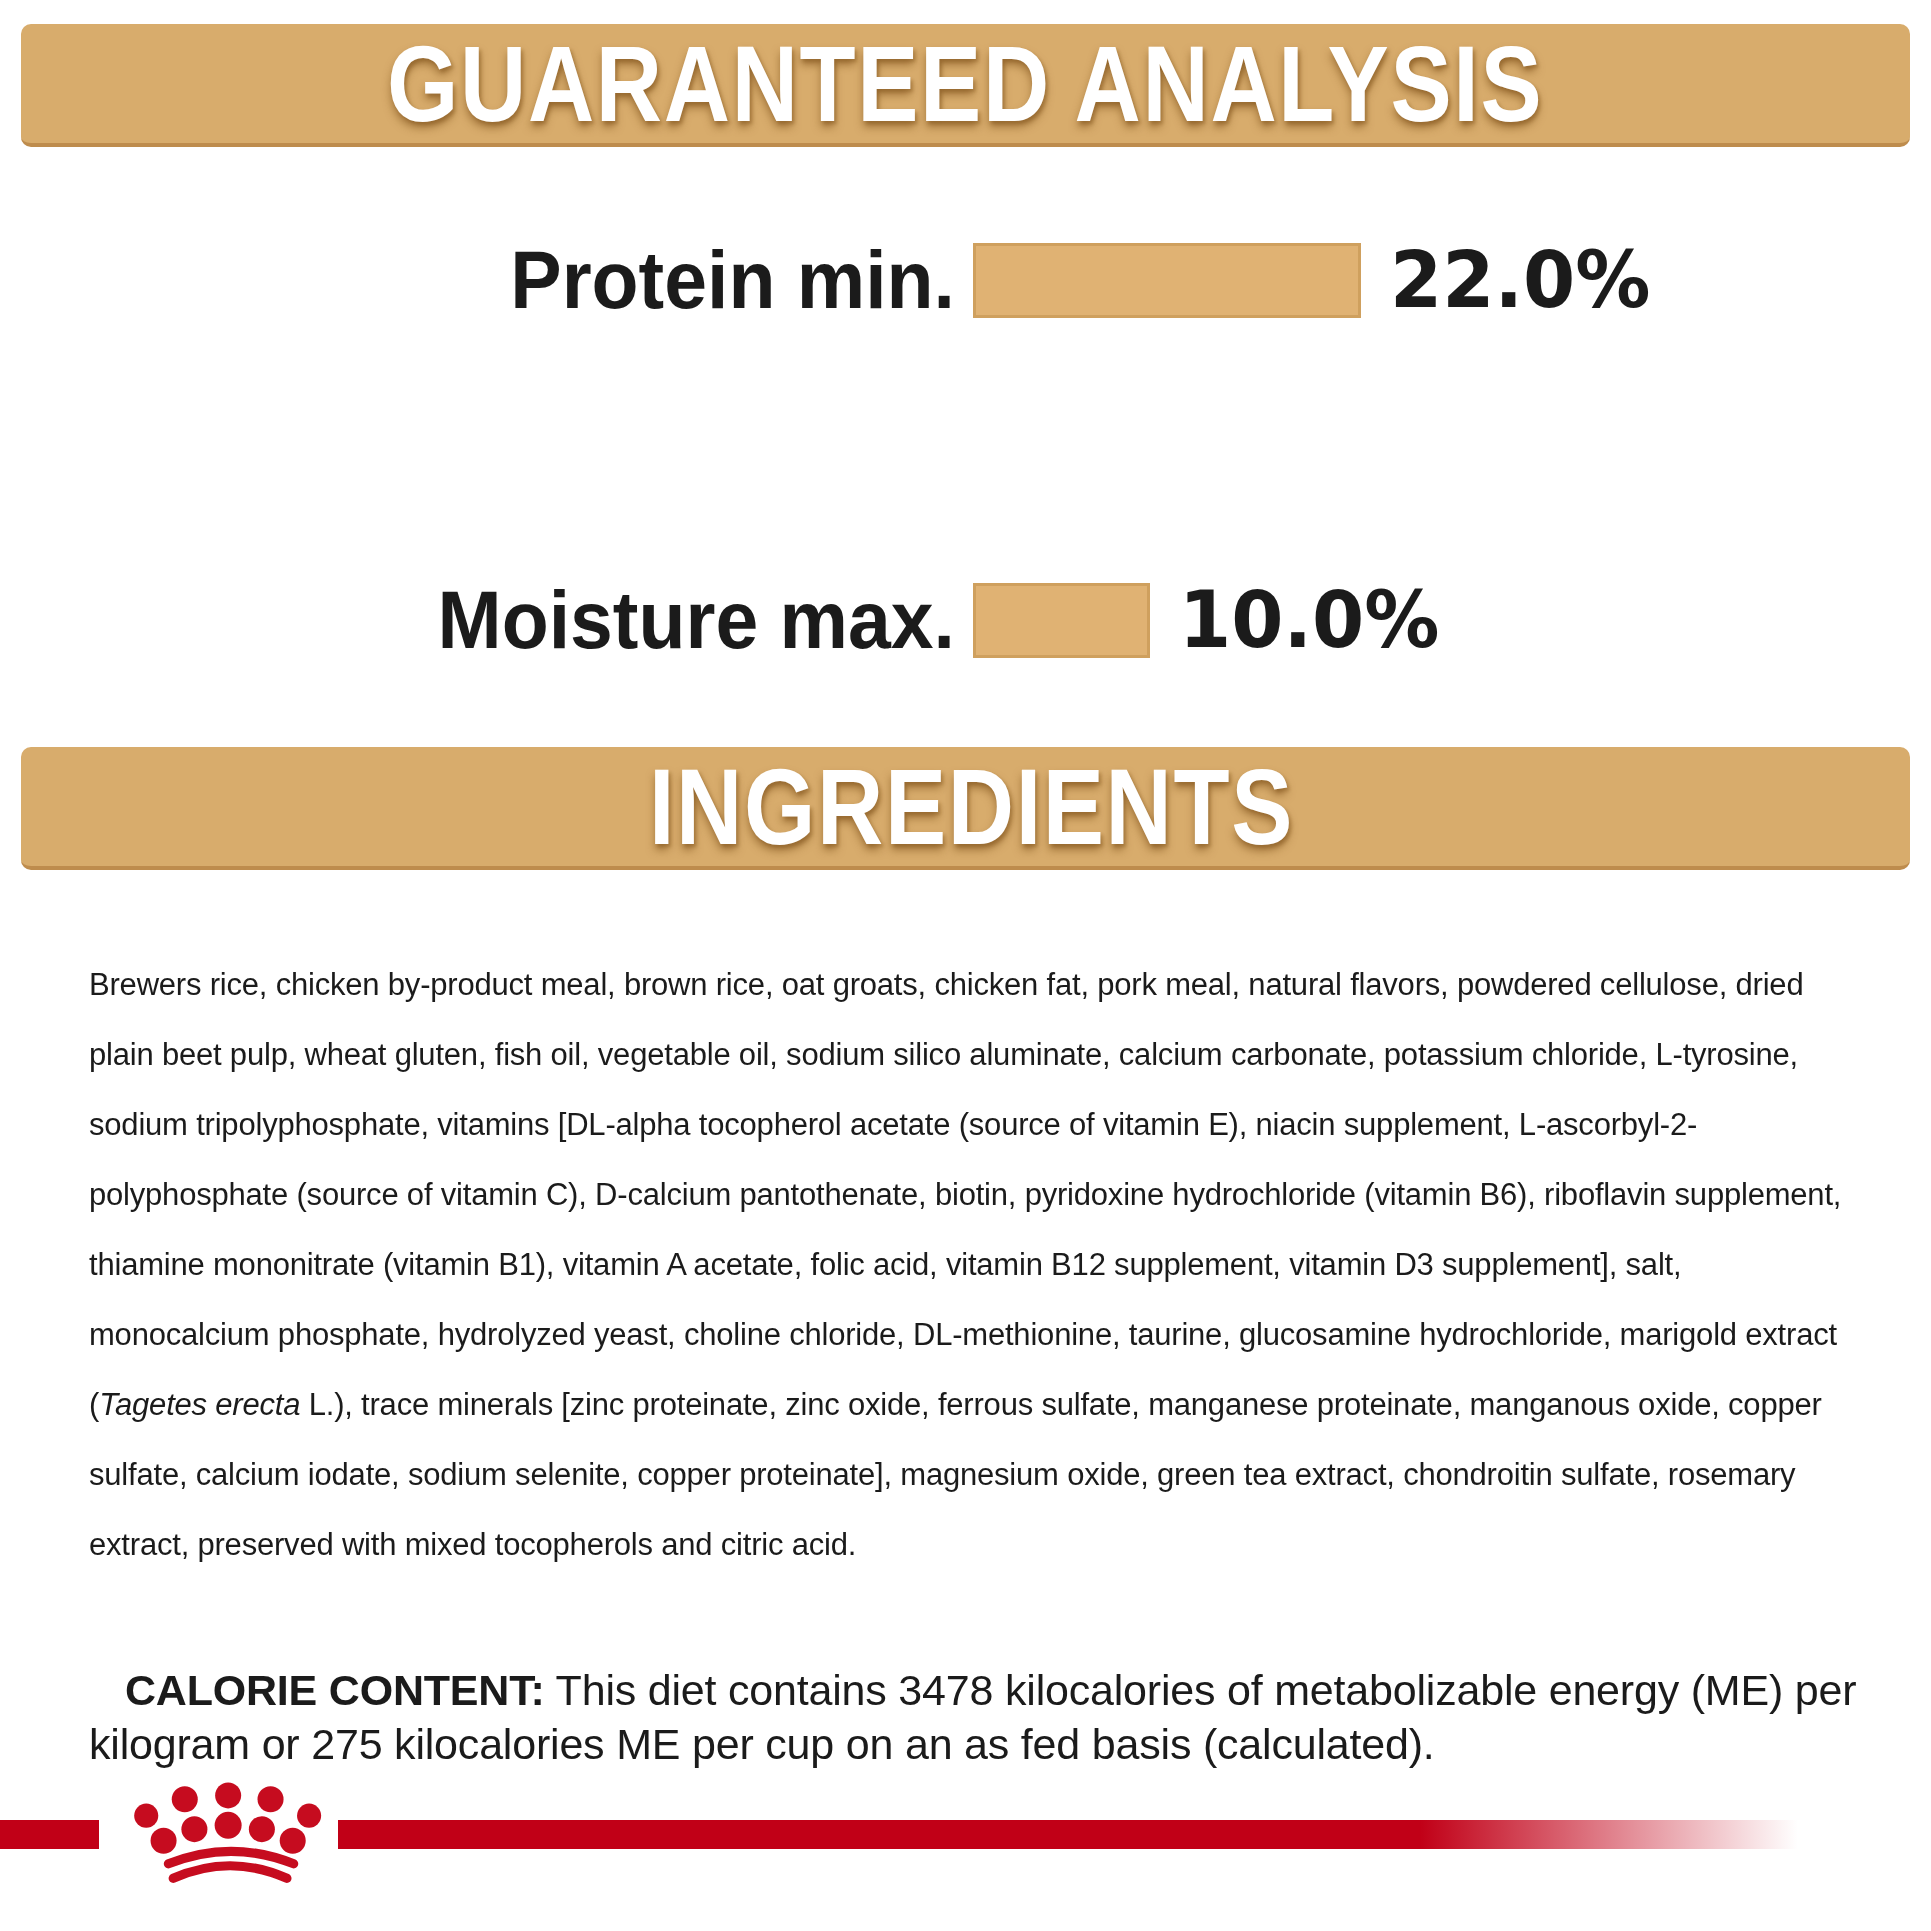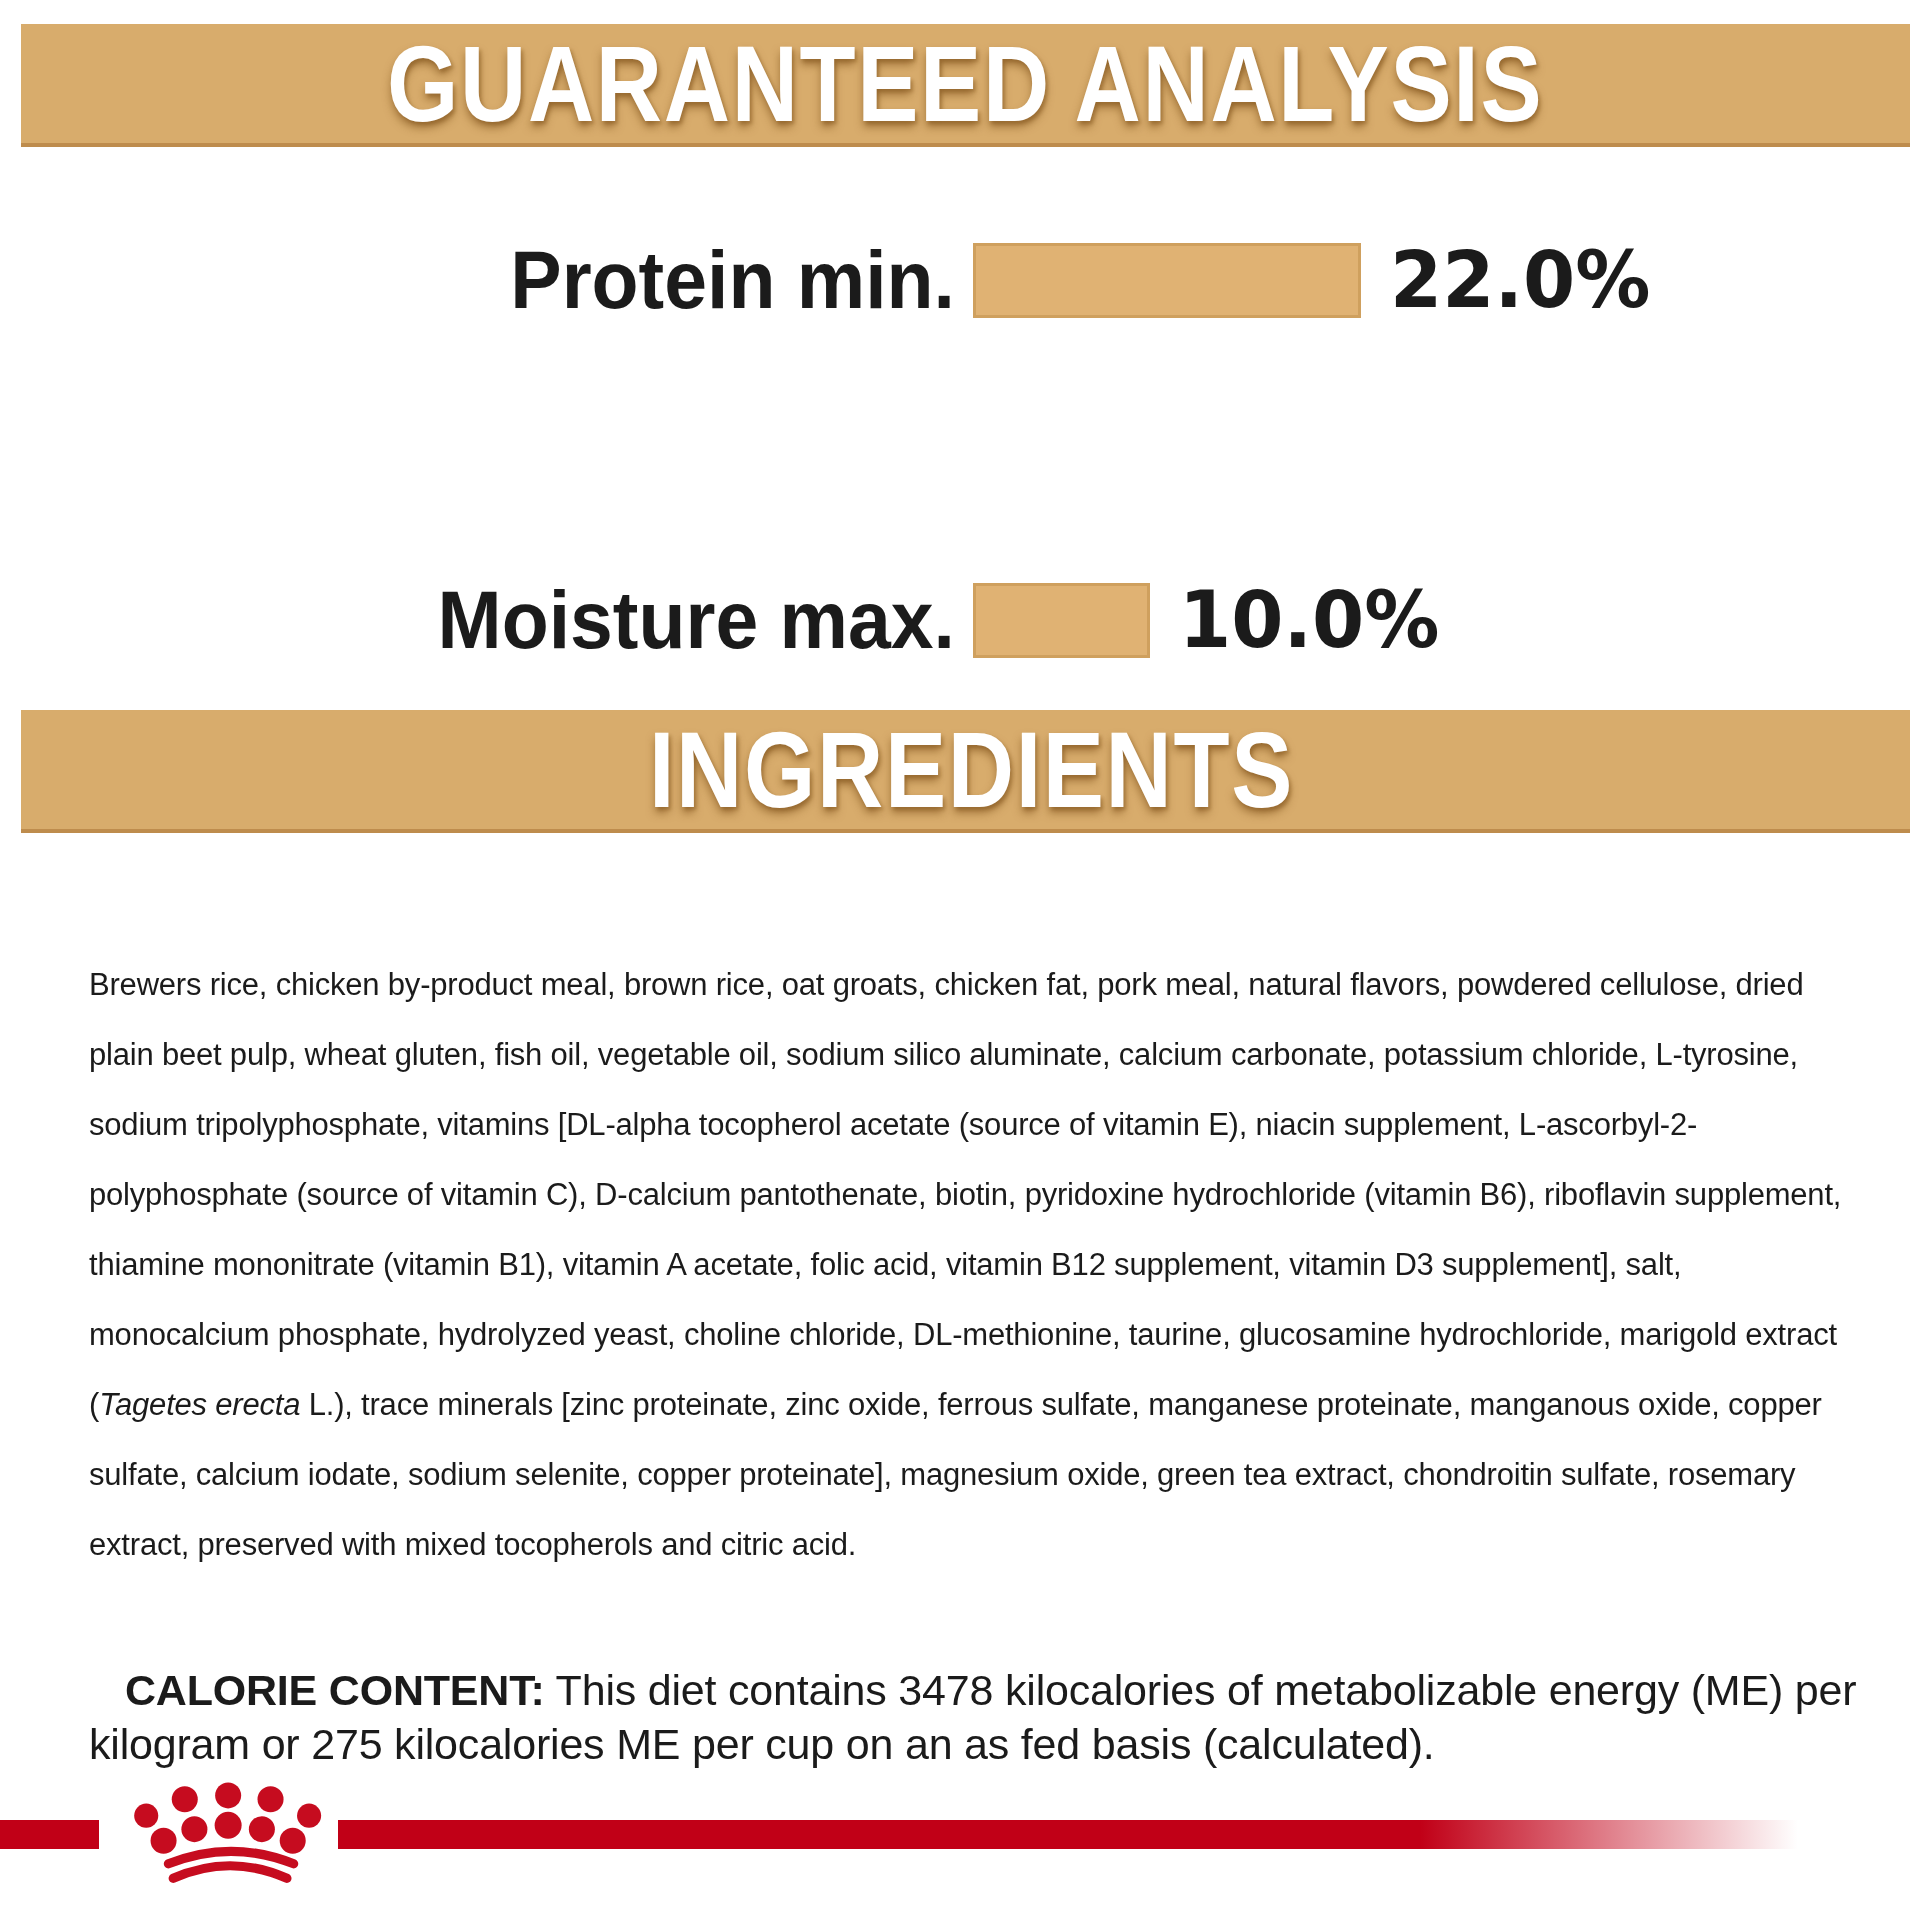--- a/index.html
+++ b/index.html
@@ -4,29 +4,29 @@
 <style>
   html,body{margin:0;padding:0;background:#fff;}
   #screen{
     position:relative;width:1931px;height:1931px;background:#fff;
     font-family:"Liberation Sans", sans-serif;overflow:hidden;color:#1B1B1B;
   }
   
   .banner{
     position:absolute;left:21px;right:21px;height:119px;
     background:#D8AC6C;border-bottom:4.8px solid #BE8C4D;
-    display:flex;align-items:center;justify-content:center;
+    display:flex;align-items:center;justify-content:center;border-radius:10px;
   }
   .banner .banner-title{
     display:inline-block;font-weight:bold;font-size:108px;letter-spacing:1.9px;
     color:#fff;transform:scaleX(.85);transform-origin:center;white-space:nowrap;
     text-shadow:0 5.8px 8.7px rgba(120,75,20,.55), 2.9px 2.9px 3.9px rgba(120,75,20,.35);
   }
   #banner-ga{top:24px;}
-  #banner-ing{top:710px;padding-left:12px;}
+  #banner-ing{top:747px;padding-left:12px;}
   
   #chart{position:absolute;left:0;top:0;width:1931px;height:734px;}
   .chart-row{position:absolute;left:0;height:75px;width:1931px;}
   .chart-label{
     position:absolute;left:0;top:0;width:954px;height:75px;line-height:75px;
     text-align:right;padding-right:19.3px;font-size:81px;font-weight:bold;
     transform:scaleX(.95);transform-origin:right center;white-space:nowrap;
   }
   .chart-bar{
     position:absolute;left:973px;top:0;height:75px;background:#E0B273;

